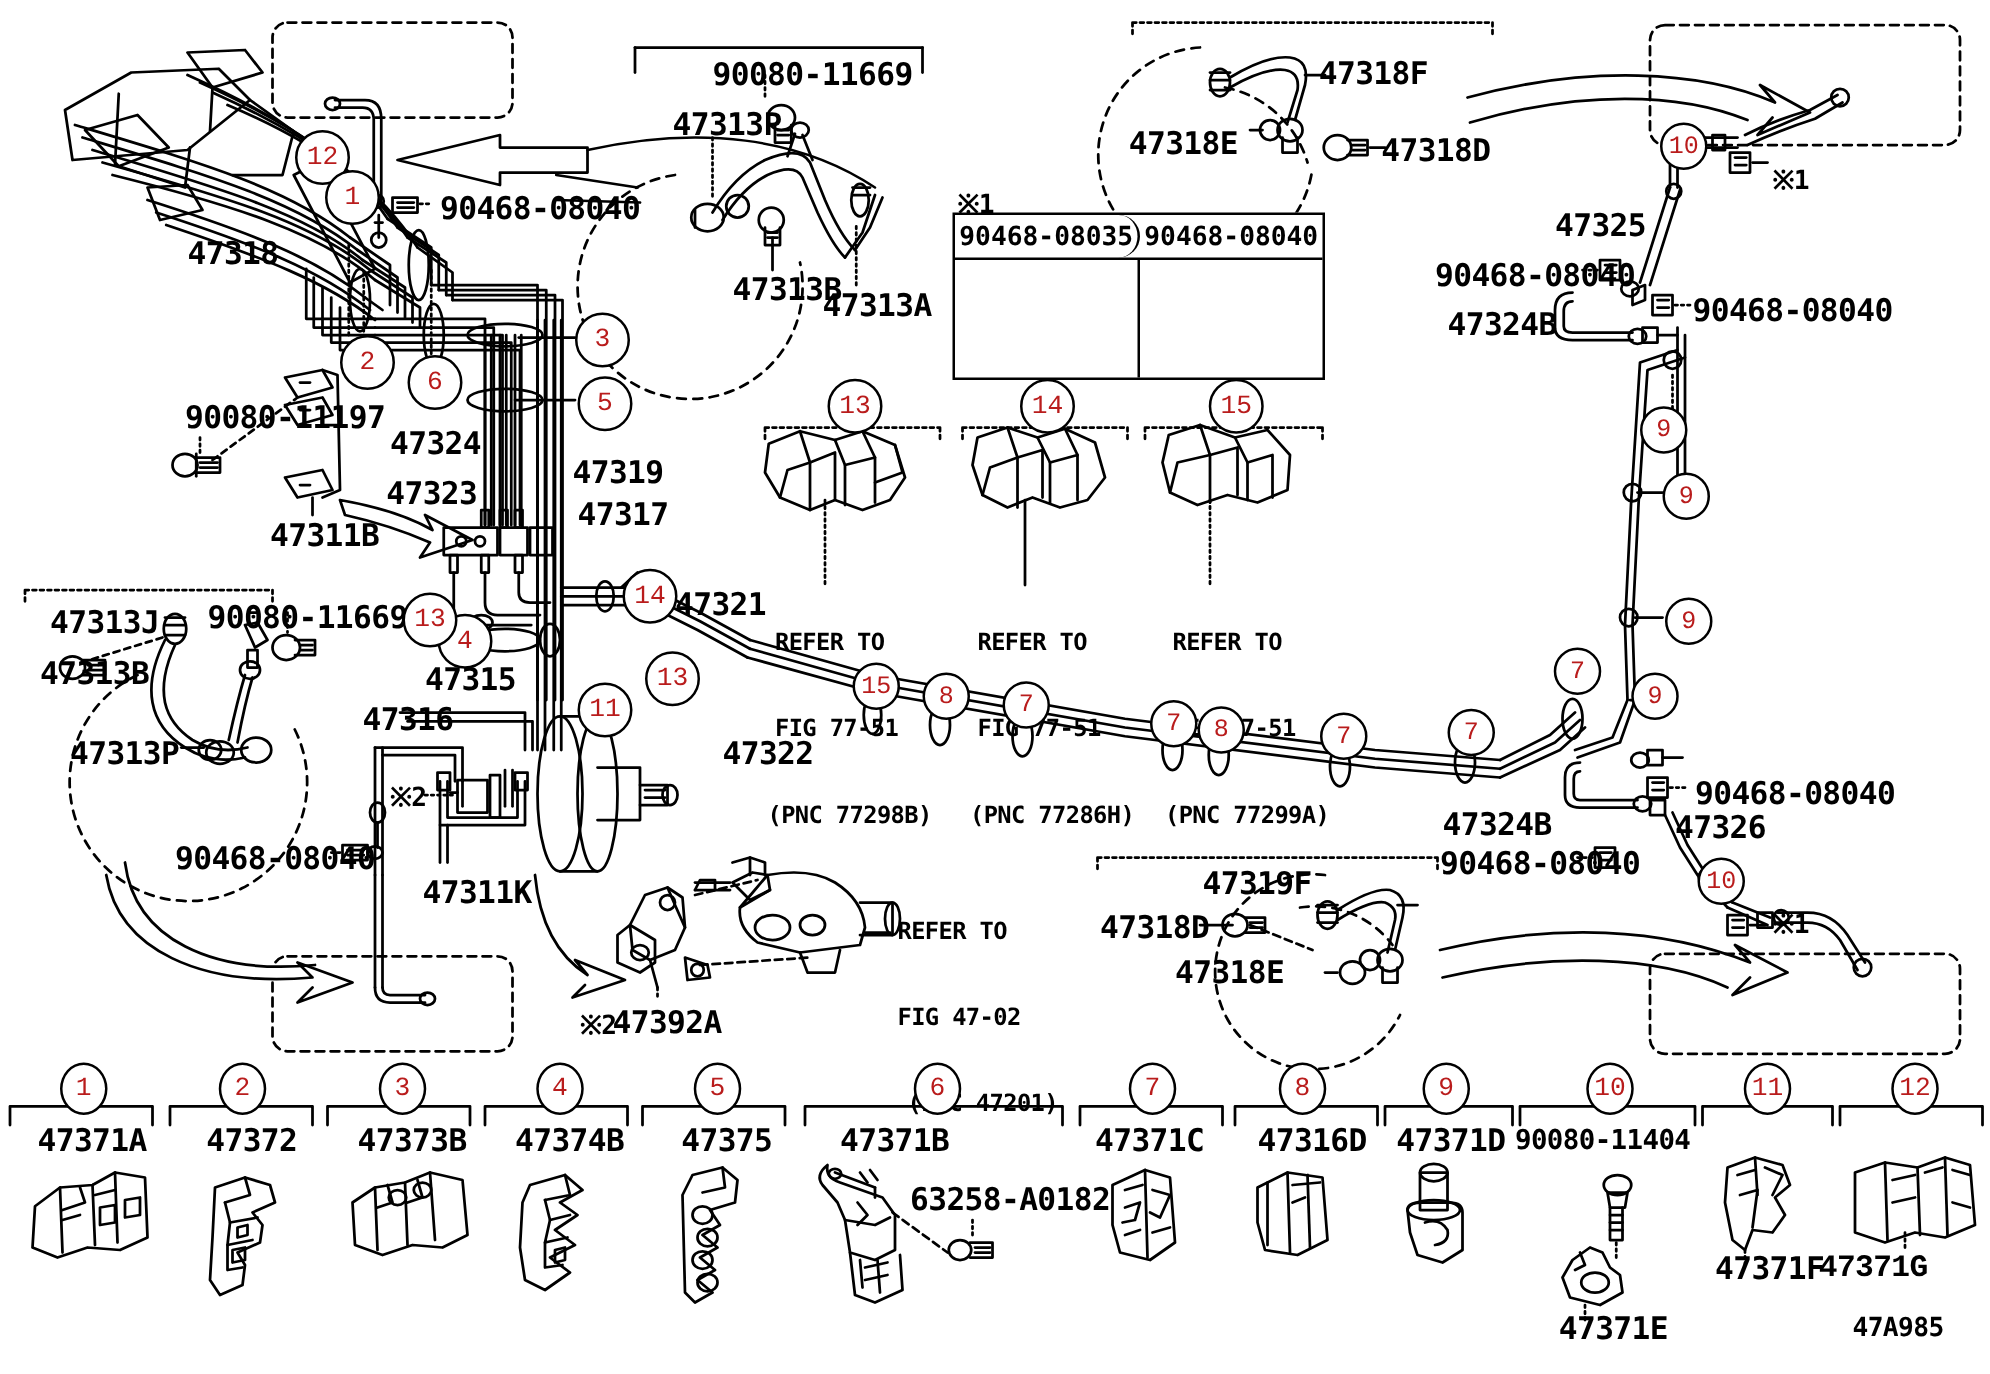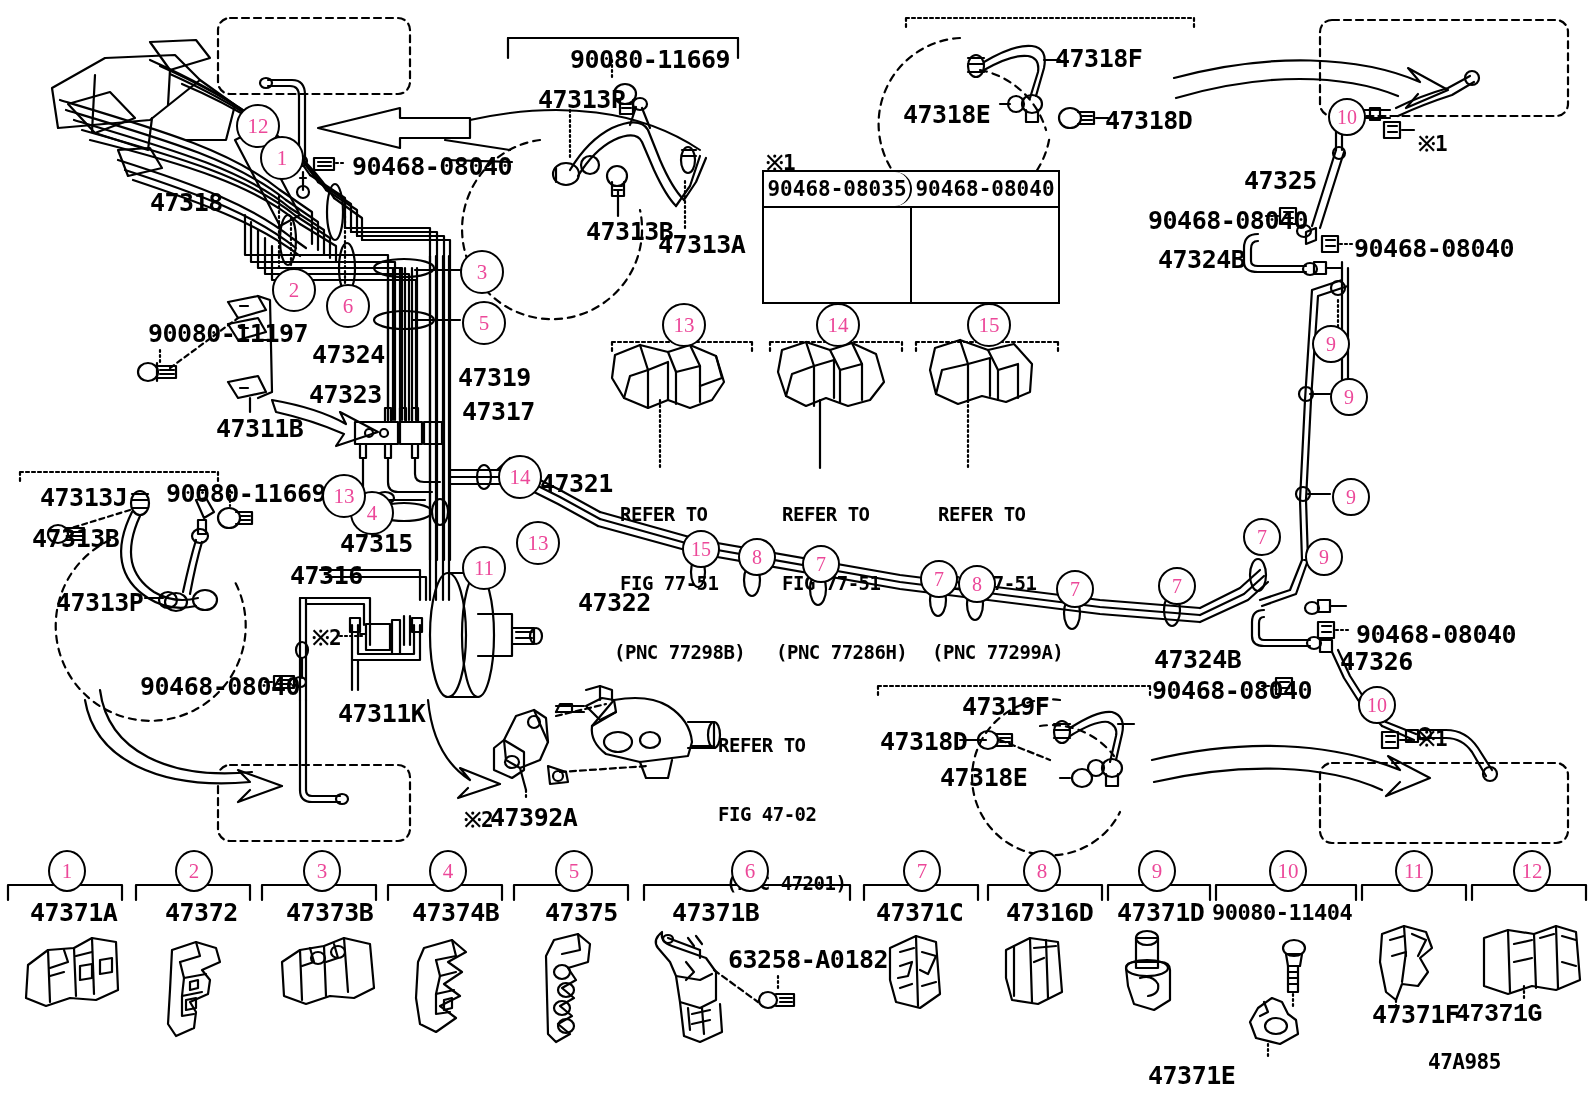--- a/index.html
+++ b/index.html
@@ -7,21 +7,21 @@
   body{font-family:"DejaVu Sans Mono","Liberation Mono",monospace;}
   #page{position:relative;width:1592px;height:1099px;background:#fff;overflow:hidden;}
   svg#art{position:absolute;left:0;top:0;width:1592px;height:1099px;}
   .lbl{position:absolute;color:#000;font-family:"DejaVu Sans Mono","Liberation Mono",monospace;
        font-weight:bold;white-space:pre;letter-spacing:-0.5px;}
   .p{font-size:25px;}
   .p-s{font-size:22px;}
   .refer{font-size:19px;line-height:23px;font-weight:bold;text-align:left;}
   .bub{position:absolute;border:2.2px solid #000;border-radius:50%;background:#fff;
        display:flex;align-items:center;justify-content:center;
-       font-family:Liberation Serif, serif;font-size:21px;color:#ec4899;text-align:right;}
+       font-family:Liberation Mono, monospace;font-size:21px;color:#b91c1c;text-align:right;}
   .bub.sm{width:34px;height:34px;font-size:20px;}
   .bub.lg{width:40px;height:40px;font-size:21px;}
   .legnum{width:34px;height:38px;border-radius:50%;}
   .tablebox{position:absolute;border:2px solid #000;background:#fff;}
   .tablehdr{font-size:21px;font-weight:bold;text-align:center;}
   .footer{position:absolute;font-size:21px;font-weight:bold;}
   .star{font-size:21px;font-weight:bold;}
 </style>
 </head>
 <body>
@@ -824,19 +824,19 @@
 <div class="lbl p" style="left:165px;top:898px;">47372</div>
 <div class="lbl p" style="left:286px;top:898px;">47373B</div>
 <div class="lbl p" style="left:412px;top:898px;">47374B</div>
 <div class="lbl p" style="left:545px;top:898px;">47375</div>
 <div class="lbl p" style="left:672px;top:898px;">47371B</div>
 <div class="lbl p" style="left:728px;top:945px;">63258-A0182</div>
 <div class="lbl p" style="left:876px;top:898px;">47371C</div>
 <div class="lbl p" style="left:1006px;top:898px;">47316D</div>
 <div class="lbl p" style="left:1117px;top:898px;">47371D</div>
 <div class="lbl p-s" style="left:1212px;top:900px;">90080-11404</div>
-<div class="lbl p" style="left:1148px;top:1048px;margin-top:13px;">47371E</div>
+<div class="lbl p" style="left:1247px;top:1048px;">47371E</div>
 <div class="lbl p" style="left:1372px;top:1000px;">47371F</div>
 <div class="lbl p" style="left:1455px;top:1000px;font-family:Liberation Mono, monospace;">47371G</div>
 
-<div class="lbl footer" style="left:1428px;top:1050px;">47A985</div>
+<div class="lbl footer" style="left:1482px;top:1050px;">47A985</div>
 
 </div>
 
 </body></html>

